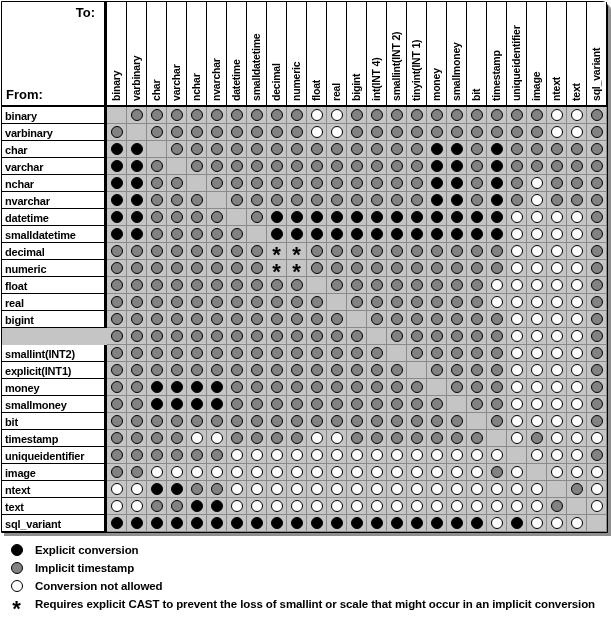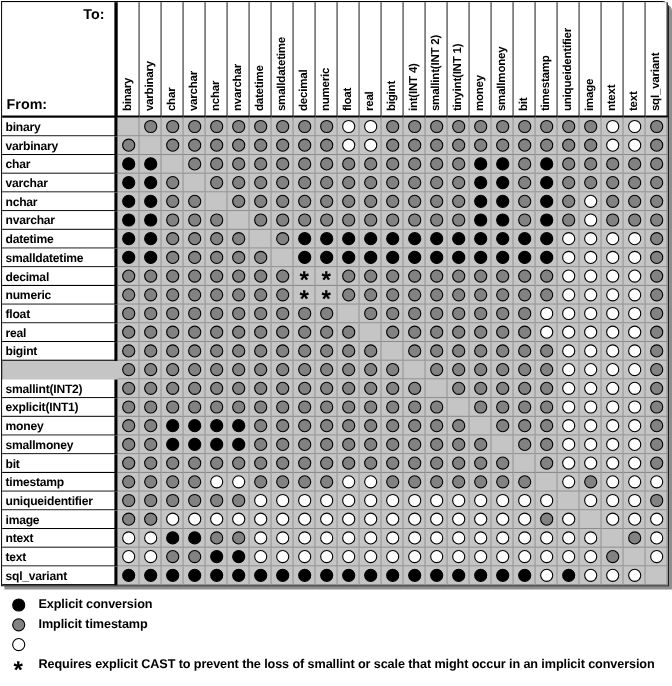--- a/index.html
+++ b/index.html
@@ -2055,20 +2055,21 @@
     <div class="legend-item">
       <span class="sym">
         <span class="dot implicit"></span>
       </span>
       <span>Implicit timestamp</span>
     </div>
     <div class="legend-item">
       <span class="sym">
         <span class="dot notallowed"></span>
       </span>
+      <span>Conversion not allowed</span>
     </div>
     <div class="legend-item">
       <span class="sym">
         <span class="ast">*</span>
       </span>
       <span>Requires explicit CAST to prevent the loss of smallint or scale that might occur in an implicit conversion</span>
     </div>
   </div>
 
 </body></html>

